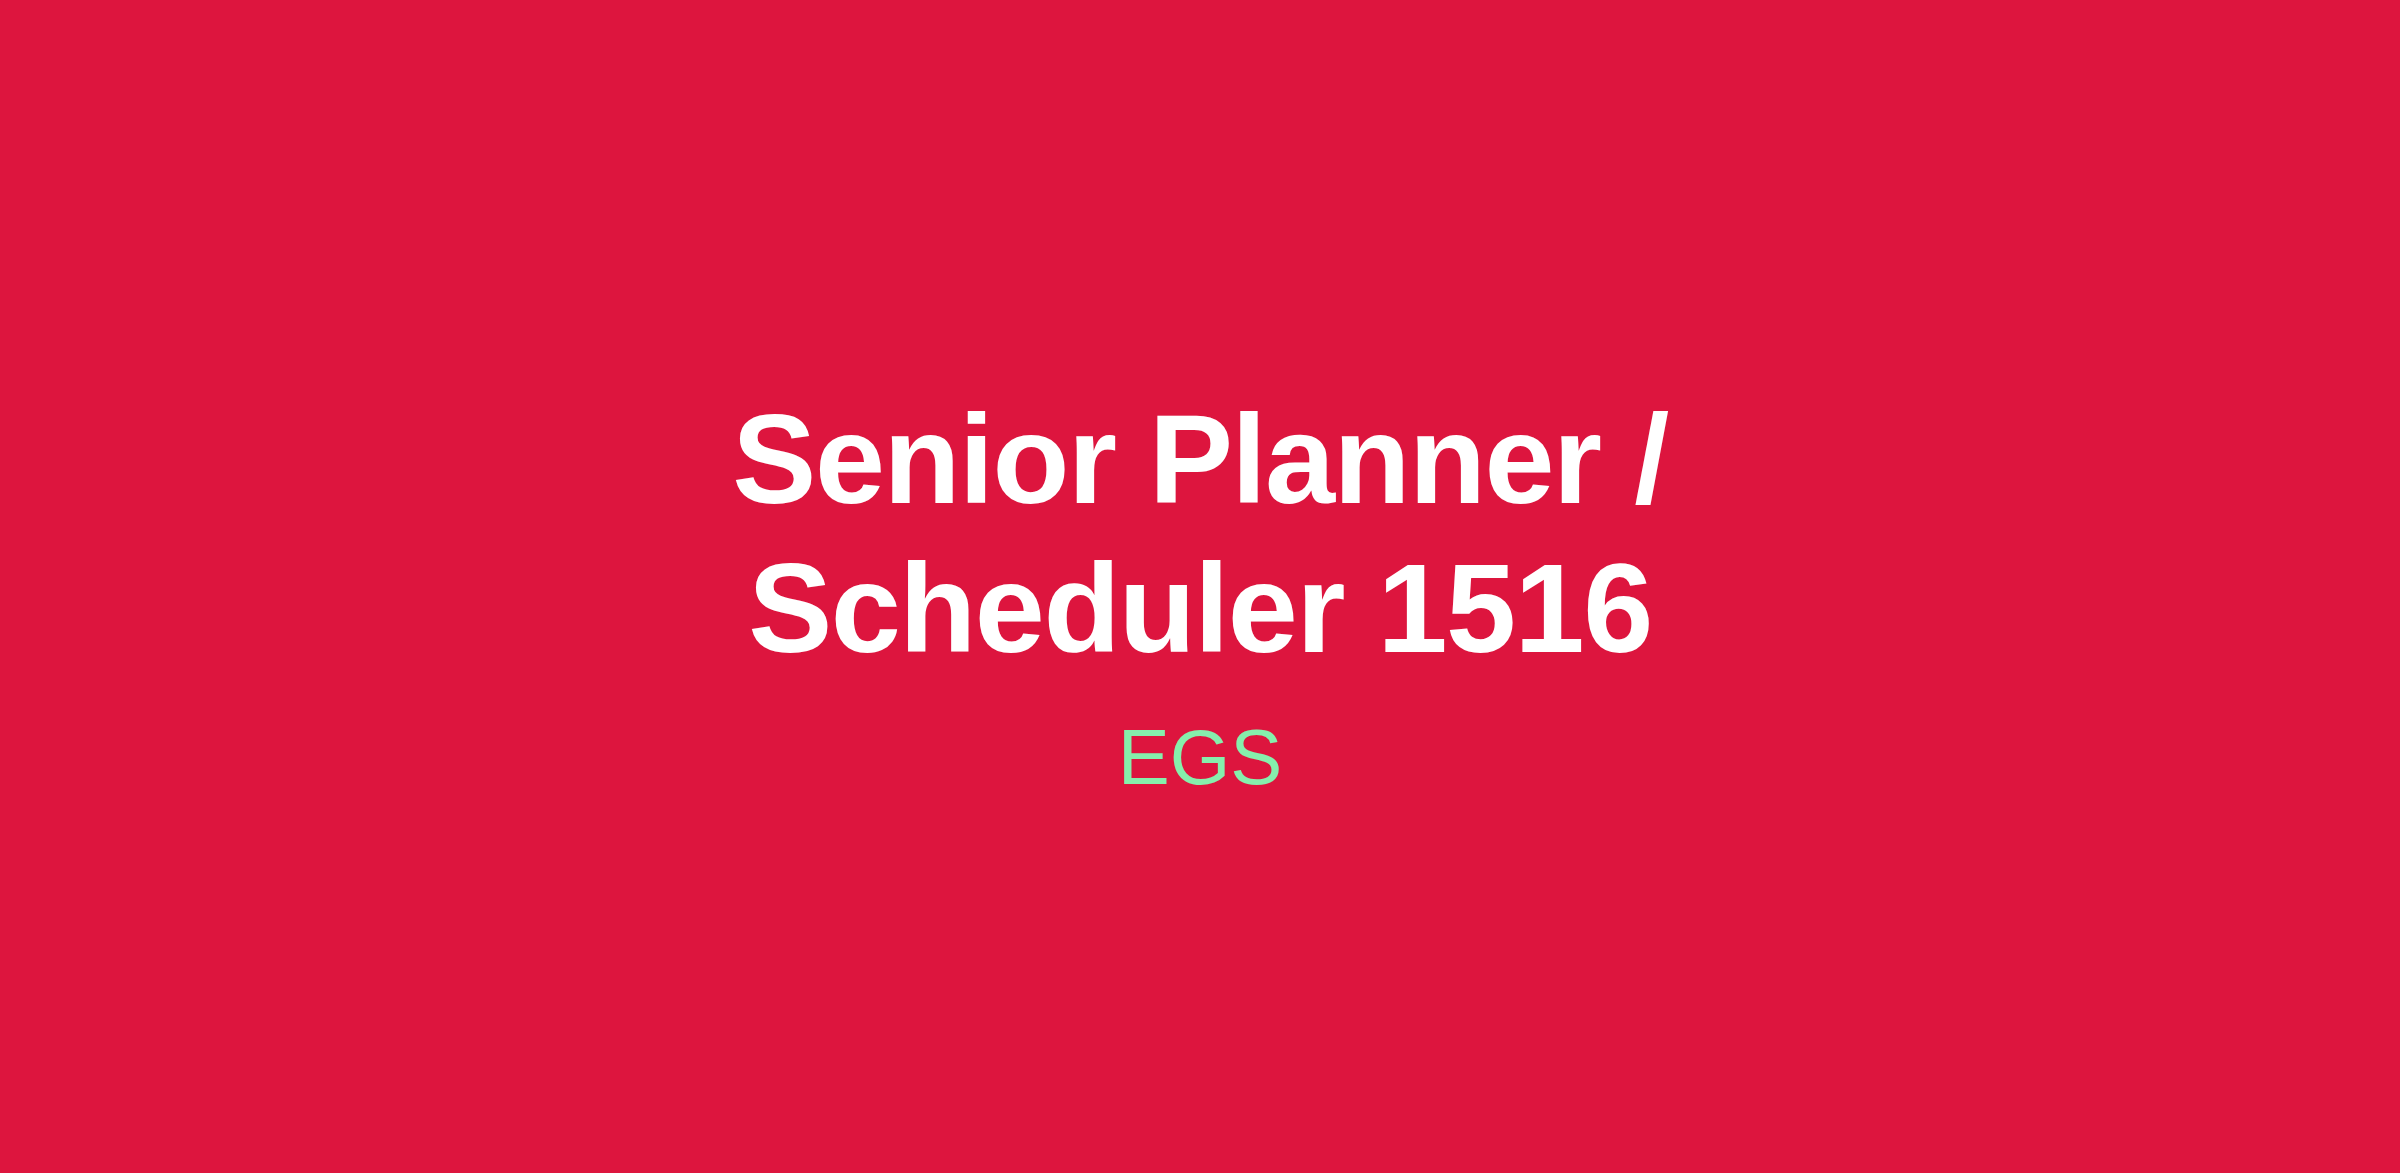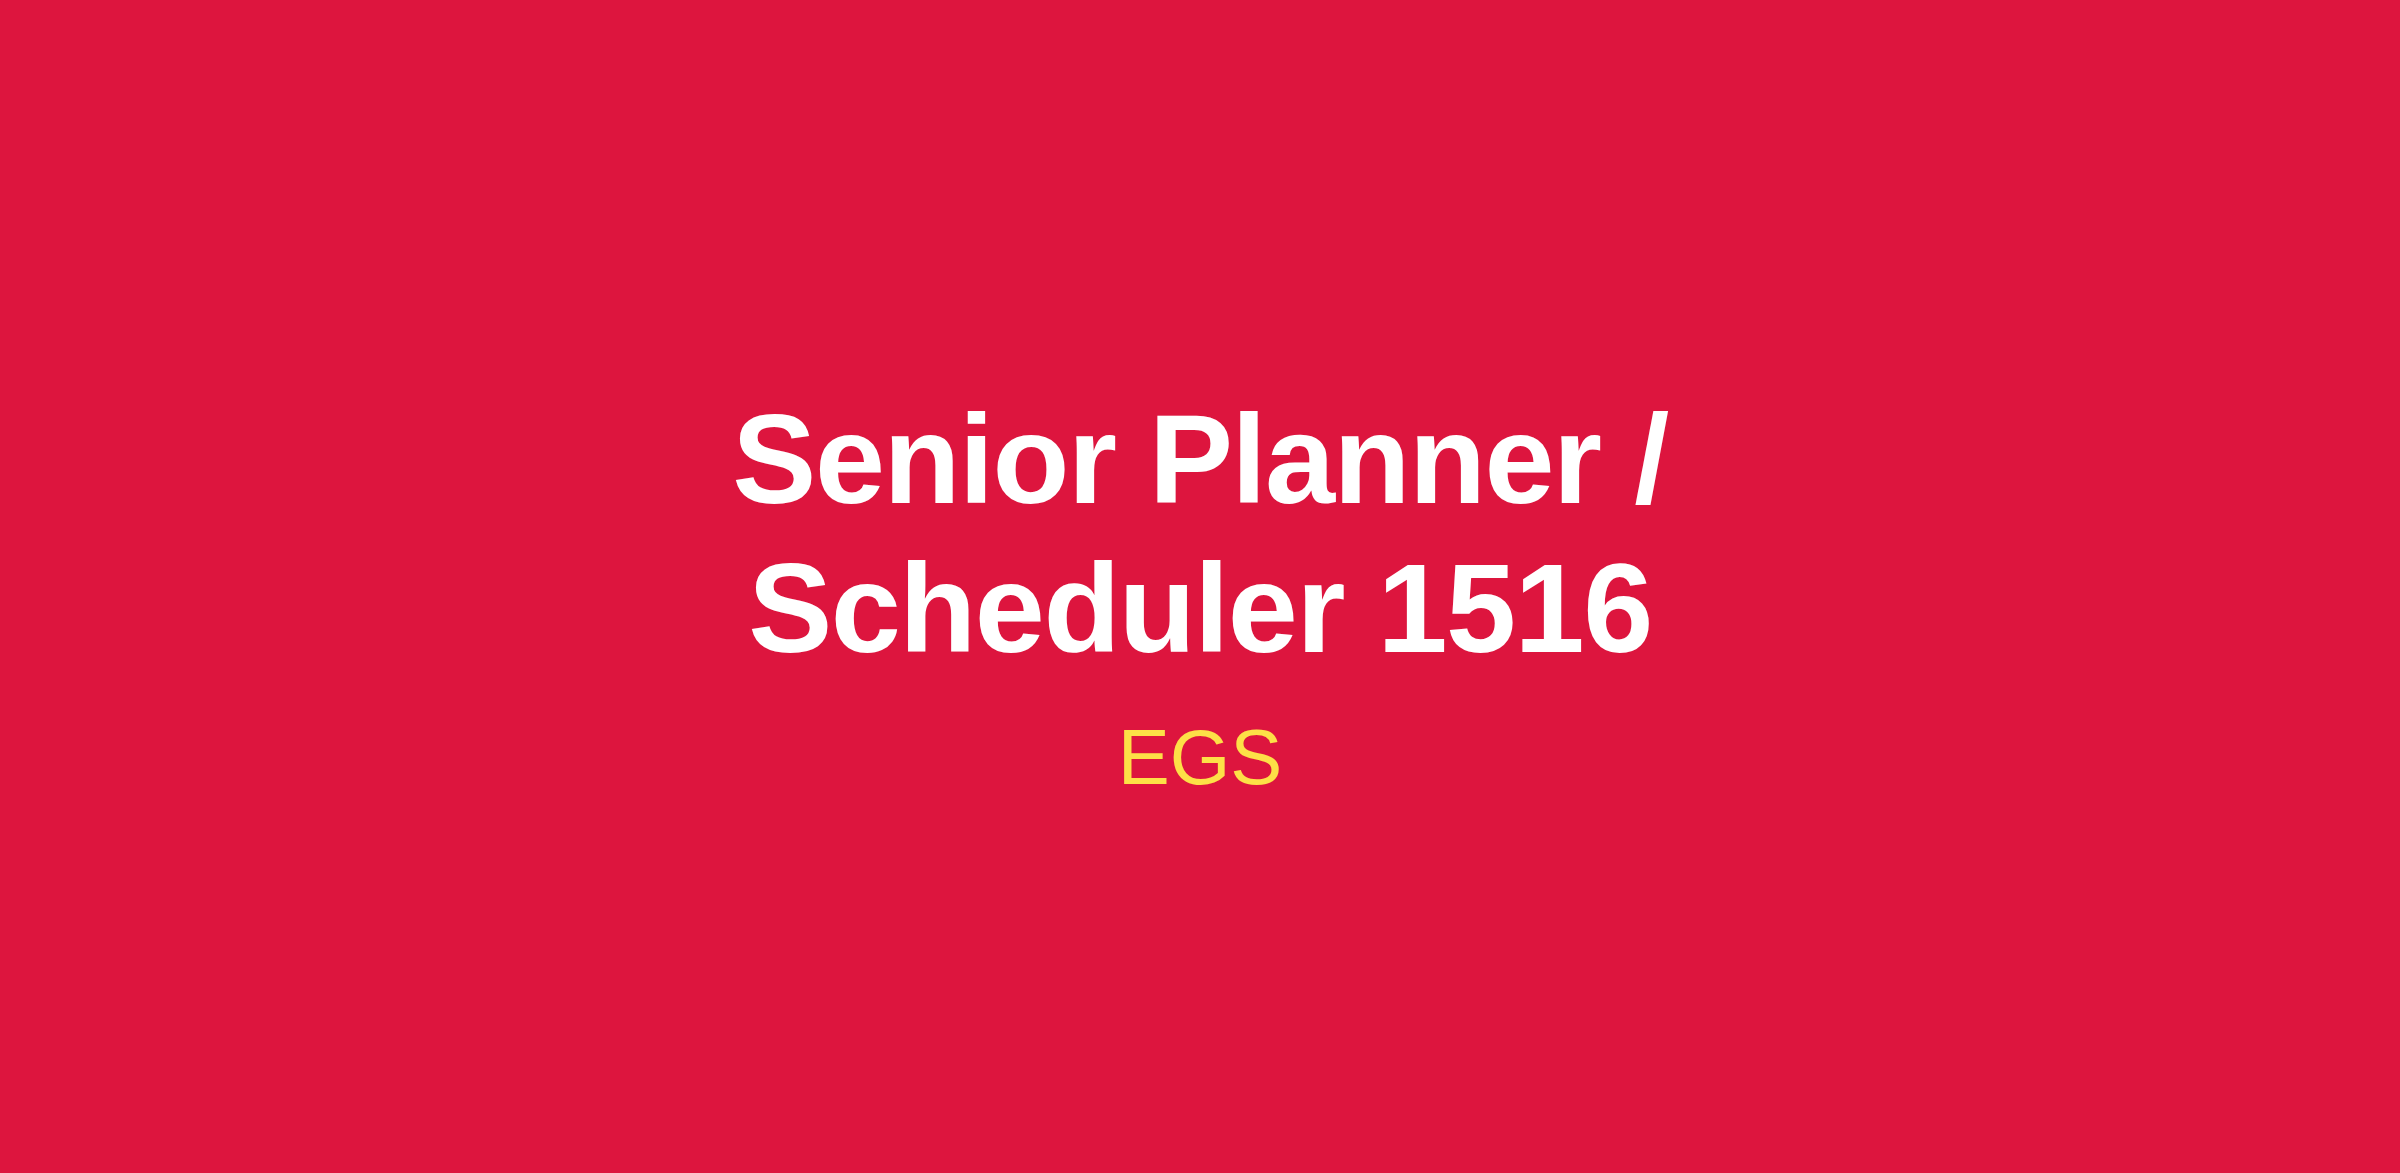--- a/index.html
+++ b/index.html
@@ -47,21 +47,21 @@
     max-width: 1560px;
     word-wrap: break-word;
   }
 
   .job-subtitle {
     font-family: "Liberation Sans", sans-serif;
     font-size: 78px;
     font-weight: 400;
     line-height: 1.2;
     letter-spacing: 0px;
-    color: #fde047;
+    color: #86efac;
     text-align: center;
     margin-top: 28px;
   }
 </style>
 </head>
 <body>
 
 <div class="hero-card">
 
   <div class="hero-content">

